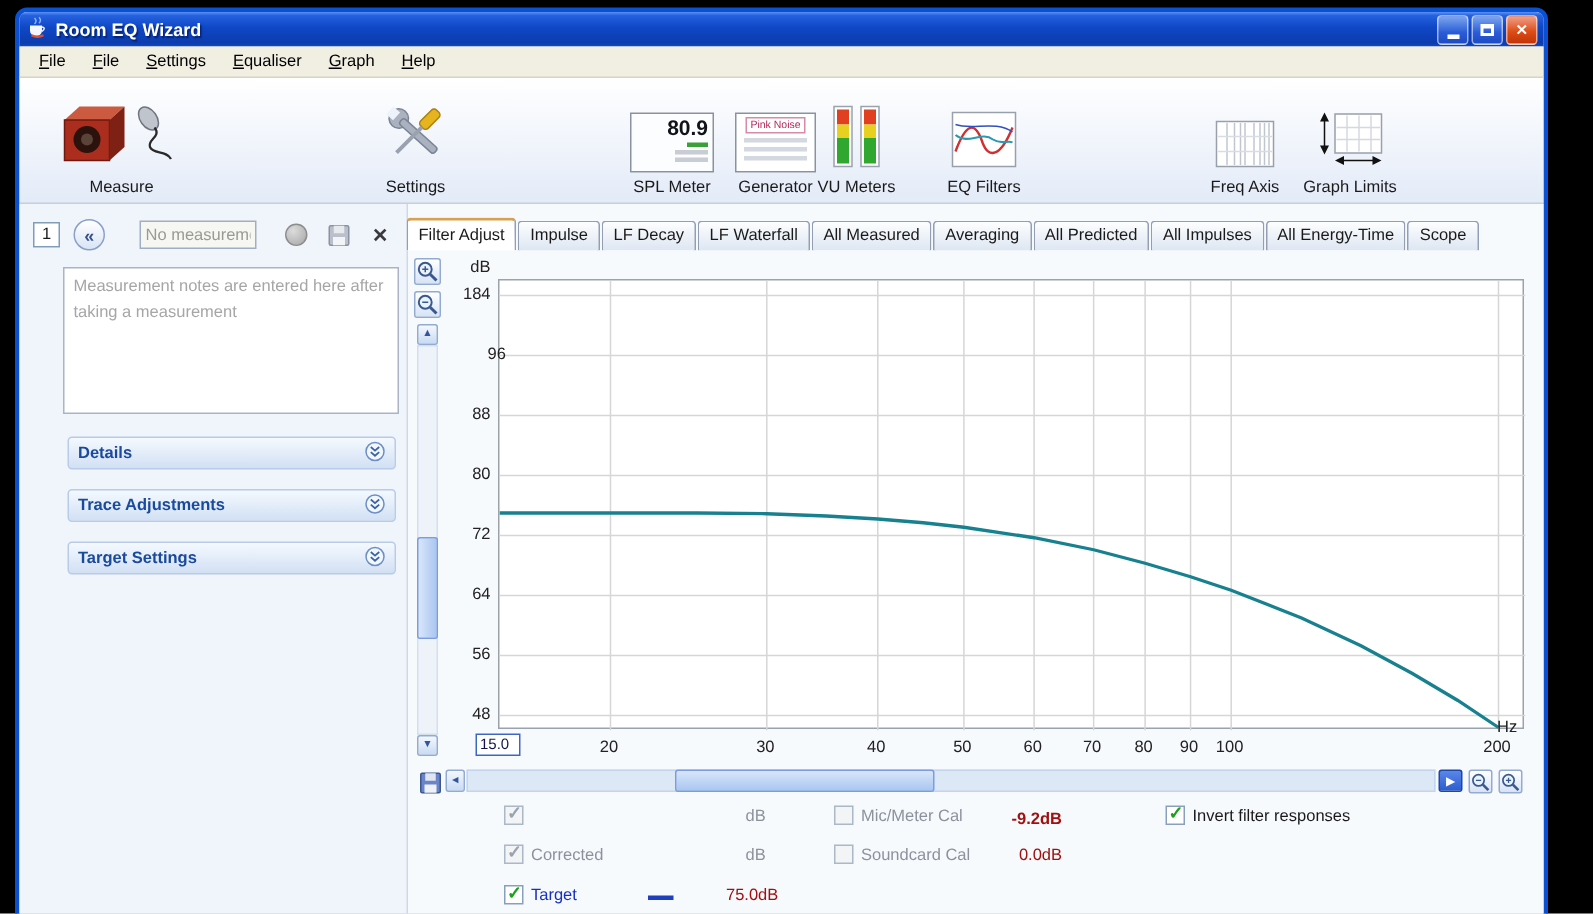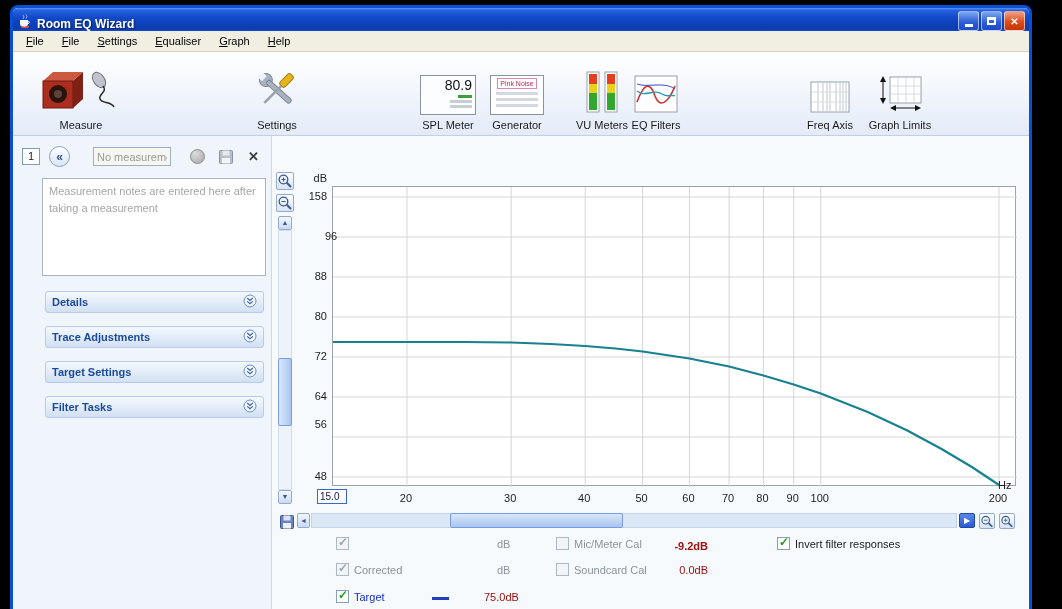--- a/index.html
+++ b/index.html
@@ -10,21 +10,21 @@
     -webkit-font-smoothing:antialiased;
   }
   .window {
     position:absolute; left:10px; top:5px; width:1022px; height:612px;
     border:3px solid #0a50d2; border-radius:8px 8px 0 0; background:#ece9d8;
   }
   
   .titlebar {
     position:absolute; left:0; top:0; width:1016px; height:23px;
     background:linear-gradient(180deg,#5a93f2 0%,#2561e0 10%,#0f47c6 45%,#0c3cae 90%,#1048c8 100%);
-    border-radius:5px 5px 0 0; display:flex; align-items:flex-end; padding:0 4px; gap:4px;
+    border-radius:5px 5px 0 0; display:flex; align-items:center; padding:0 4px; gap:4px;
   }
   .title-text { color:#fff; font-weight:bold; font-size:12px; text-shadow:1px 1px 1px rgba(0,20,80,.7); flex:1; }
   .tb-btns { display:flex; gap:2px; }
   .wbtn {
     width:21px; height:20px; border-radius:3px; border:1px solid rgba(255,255,255,.55);
     display:flex; align-items:center; justify-content:center; color:#fff; font-size:10px; font-weight:bold;
     background:linear-gradient(180deg,#7ba6ef,#2a5bd7 60%,#1d4ac4);
   }
   .wbtn.close { background:linear-gradient(180deg,#f0a088,#dd4d18 55%,#c23408); }
   .wbtn .minbar { display:block; width:8px; height:3px; background:#fff; margin-top:9px; }
@@ -38,21 +38,21 @@
   .mi::first-letter { text-decoration:underline; }
   
   .toolbar {
     position:absolute; left:0; top:44px; width:1016px; height:84px;
     background:linear-gradient(180deg,#ffffff,#f0f4fb 55%,#e3ebf8);
     border-bottom:1px solid #c2cfe4;
   }
   .tbtn { position:absolute; top:5px; height:74px; display:flex; flex-direction:column; align-items:center; justify-content:flex-end; gap:4px; }
   .tbtn .lab { font-size:11px; color:#1a1a1a; white-space:nowrap; }
   .lcd { width:56px; height:40px; border:1px solid #8a92a0; background:#fcfdfe; display:flex; flex-direction:column; align-items:flex-end; padding:2px 3px; }
-  .lcd-val { font-size:14px; font-weight:normal; color:#101418; line-height:15px; }
+  .lcd-val { font-size:14px; font-weight:bold; color:#101418; line-height:15px; }
   .lcd .g { display:block; width:14px; height:3px; background:#3aa03a; margin:2px 0 0; }
   .lcd .bar { display:block; width:22px; height:3px; background:#c8ccd4; margin:2px 0 0; }
   .gen { width:54px; height:40px; border:1px solid #8a92a0; background:#fff; padding:2px; display:flex; flex-direction:column; align-items:center; gap:3px; }
   .gen-title { font-size:7px; line-height:9px; color:#b4285a; border:1px solid #d88aa8; padding:0 2px; white-space:nowrap; }
   .gen-row { width:42px; height:3px; background:#d4d8e0; }
   
   .content { position:absolute; left:0; top:128px; width:1016px; height:478px; background:#e9eff9; overflow:hidden; }
   .sidebar { position:absolute; left:0; top:0; width:258px; height:100%; background:#f0f4fb; }
   .graphbg { position:absolute; left:258px; top:0; width:758px; height:100%; background:#f7fafd; border-left:1px solid #cdd9ea; }
   
@@ -192,21 +192,21 @@
     <div class="tbtn" style="left:472px;width:64px;">
       <span class="gen">
         <span class="gen-title">Pink Noise</span>
         <span class="gen-row"></span>
           <span class="gen-row"></span>
           <span class="gen-row"></span>
       </span>
       <span class="lab">Generator</span>
     </div>
 
-    <div class="tbtn" style="left:557px;width:64px;">
+    <div class="tbtn" style="left:526px;width:64px;">
       <span>
         <svg width="40" height="42" viewBox="0 0 40 42">
           <rect x="5" y="1" width="12" height="40" fill="#fff" stroke="#9aa2ac"></rect>
           <rect x="7" y="3" width="8" height="10" fill="#e04020"></rect>
             <rect x="7" y="13" width="8" height="9" fill="#e8d020"></rect>
             <rect x="7" y="22" width="8" height="17" fill="#30a830"></rect>
           <rect x="23" y="1" width="12" height="40" fill="#fff" stroke="#9aa2ac"></rect>
           <rect x="25" y="3" width="8" height="10" fill="#e04020"></rect>
             <rect x="25" y="13" width="8" height="9" fill="#e8d020"></rect>
             <rect x="25" y="22" width="8" height="17" fill="#30a830"></rect>
@@ -312,29 +312,33 @@
           </svg></span>
     </div>
     <div class="secbar" style="top:225px;">
       <span class="slab">Target Settings</span>
       <span><svg width="14" height="14" viewBox="0 0 14 14">
             <circle cx="7" cy="7" r="6" fill="#f2f7fe" stroke="#6d8fc4"></circle>
             <path d="M4.2,4 L7,6.4 L9.8,4" stroke="#3a62a8" fill="none" stroke-width="1.2"></path>
             <path d="M4.2,7.4 L7,9.8 L9.8,7.4" stroke="#3a62a8" fill="none" stroke-width="1.2"></path>
           </svg></span>
     </div>
-    <div class="secbar" style="top:260px;">
-      <span class="slab">Filter Tasks</span>
-      <span><svg width="14" height="14" viewBox="0 0 14 14">
-            <circle cx="7" cy="7" r="6" fill="#f2f7fe" stroke="#6d8fc4"></circle>
-            <path d="M4.2,4 L7,6.4 L9.8,4" stroke="#3a62a8" fill="none" stroke-width="1.2"></path>
-            <path d="M4.2,7.4 L7,9.8 L9.8,7.4" stroke="#3a62a8" fill="none" stroke-width="1.2"></path>
-          </svg></span>
-    </div>
-
+
+    <div class="tabs">
+      <span class="tab active">Filter Adjust</span>
+      <span class="tab">Impulse</span>
+      <span class="tab">LF Decay</span>
+      <span class="tab">LF Waterfall</span>
+      <span class="tab">All Measured</span>
+      <span class="tab">Averaging</span>
+      <span class="tab">All Predicted</span>
+      <span class="tab">All Impulses</span>
+      <span class="tab">All Energy-Time</span>
+      <span class="tab">Scope</span>
+    </div>
 
     <div class="sqbtn" style="left:263px;top:36px;">
       <svg width="16" height="16" viewBox="0 0 16 16">
           <circle cx="6.5" cy="6.5" r="4.3" fill="#eaf3fd" stroke="#39598e" stroke-width="1.3"></circle>
           <line x1="9.8" y1="9.8" x2="14" y2="14" stroke="#39598e" stroke-width="2"></line>
           <line x1="4.5" y1="6.5" x2="8.5" y2="6.5" stroke="#39598e"></line>
           <line x1="6.5" y1="4.5" x2="6.5" y2="8.5" stroke="#39598e"></line>
         </svg>
     </div>
     <div class="sqbtn" style="left:263px;top:58px;">
@@ -368,27 +372,27 @@
           <line x1="430.4" y1="0" x2="430.4" y2="300" stroke="#d6d6d6"></line>
           <line x1="460.7" y1="0" x2="460.7" y2="300" stroke="#d6d6d6"></line>
           <line x1="487.8" y1="0" x2="487.8" y2="300" stroke="#d6d6d6"></line>
           <line x1="666.0" y1="0" x2="666.0" y2="300" stroke="#d6d6d6"></line>
           <polyline fill="none" stroke="#17818f" stroke-width="2.2" points="0.0,155.0 74.0,155.0 131.3,155.0 178.2,155.5 217.9,157.0 252.2,159.0 282.5,161.5 309.6,164.5 356.4,171.5 396.1,179.5 430.4,188.5 460.7,197.5 487.8,206.5 534.7,225.0 574.3,243.5 608.6,262.0 638.9,280.0 666.0,298.0"></polyline>
         </svg>
     </div>
     <div id="axis-layer">
       <div class="axisunit" style="left:280px;top:36px;width:34px;text-align:right;">dB</div>
       <div class="axisunit" style="left:985px;top:343px;">Hz</div>
-    <div class="ylab" style="top: 53px;">158</div>
+    <div class="ylab" style="top: 53px;">184</div>
         <div class="ylab" style="top: 93px; padding-left: 32px;">96</div>
         <div class="ylab" style="top: 133px;">88</div>
         <div class="ylab" style="top: 173px;">80</div>
         <div class="ylab" style="top: 213px;">72</div>
         <div class="ylab" style="top: 253px;">64</div>
-        <div class="ylab" style="top: 281px;">56</div>
+        <div class="ylab" style="top: 293px;">56</div>
         <div class="ylab" style="top: 333px;">48</div>
         <div class="xlab" style="left: 377.968px;">20</div>
         <div class="xlab" style="left: 482.219px;">30</div>
         <div class="xlab" style="left: 556.187px;">40</div>
         <div class="xlab" style="left: 613.561px;">50</div>
         <div class="xlab" style="left: 660.439px;">60</div>
         <div class="xlab" style="left: 700.074px;">70</div>
         <div class="xlab" style="left: 734.407px;">80</div>
         <div class="xlab" style="left: 764.691px;">90</div>
         <div class="xlab" style="left: 791.781px;">100</div>

